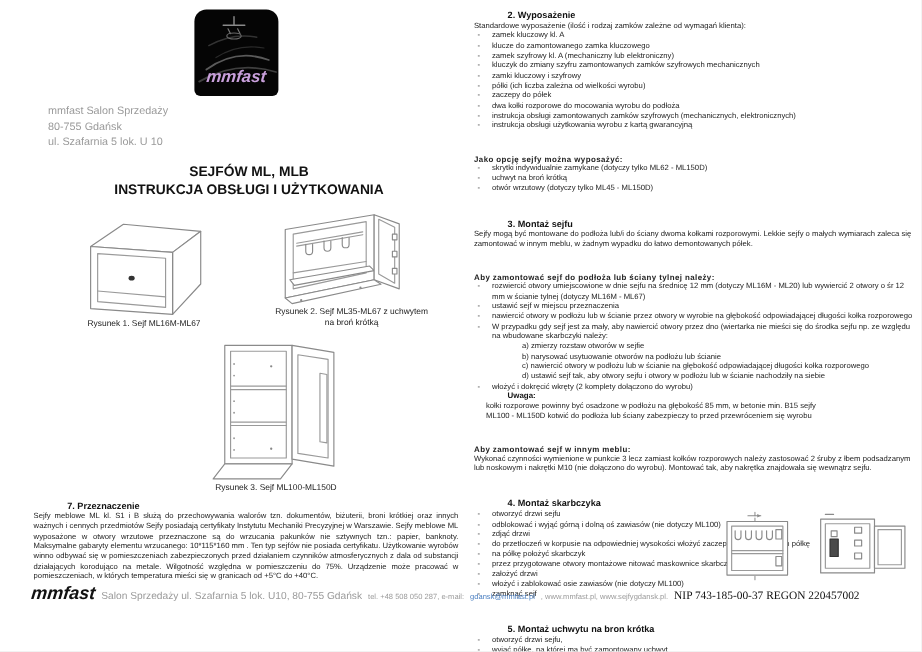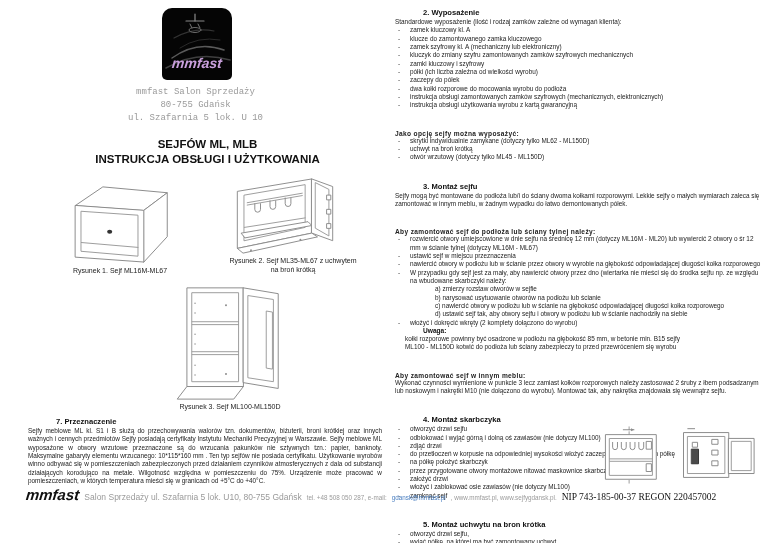--- a/index.html
+++ b/index.html
@@ -4,22 +4,22 @@
 <style>
   html,body{margin:0;padding:0;background:#e8e8e8;}
   .page{position:relative;width:768px;height:543px;background:#ffffff;overflow:hidden;
         font-family:"Liberation Sans", sans-serif;color:#1a1a1a;}
   
   .logo{position:absolute;left:162px;top:8px;width:70px;height:72px;background:#050505;
         border-radius:10px 10px 5px 5px;overflow:hidden;}
   .logo svg{position:absolute;left:0;top:0;}
   .logo-word{position:absolute;left:0;right:0;top:47px;text-align:center;color:#c9a0dc;
         font-weight:bold;font-style:italic;font-size:14px;letter-spacing:0;transform:skewX(-6deg);}
-  .addr{position:absolute;left:18px;top:86px;width:355px;text-align:center;
-        color:#9a9a9a;font-size:9px;line-height:1.45;font-family:Liberation Mono, monospace;}
+  .addr{position:absolute;left:40px;top:86px;width:355px;text-align:left;
+        color:#9a9a9a;font-size:9px;line-height:1.45;}
   .doc-title{position:absolute;left:30px;top:137px;width:355px;text-align:center;
         font-weight:bold;font-size:11.5px;line-height:1.3;color:#111;}
   .fig{position:absolute;}
   .fig svg{display:block;}
   .caption{position:absolute;font-size:7px;color:#222;text-align:center;line-height:1.3;}
   .sec1{position:absolute;left:28px;top:417px;width:354px;}
   .h{font-size:7.6px;font-weight:bold;color:#111;margin:0 0 1px 0;padding-left:28px;}
   .p{font-size:6.4px;line-height:1.3;margin:0;text-align:justify;color:#222;}
   
   .rcol{position:absolute;left:395px;top:8px;width:370px;}

